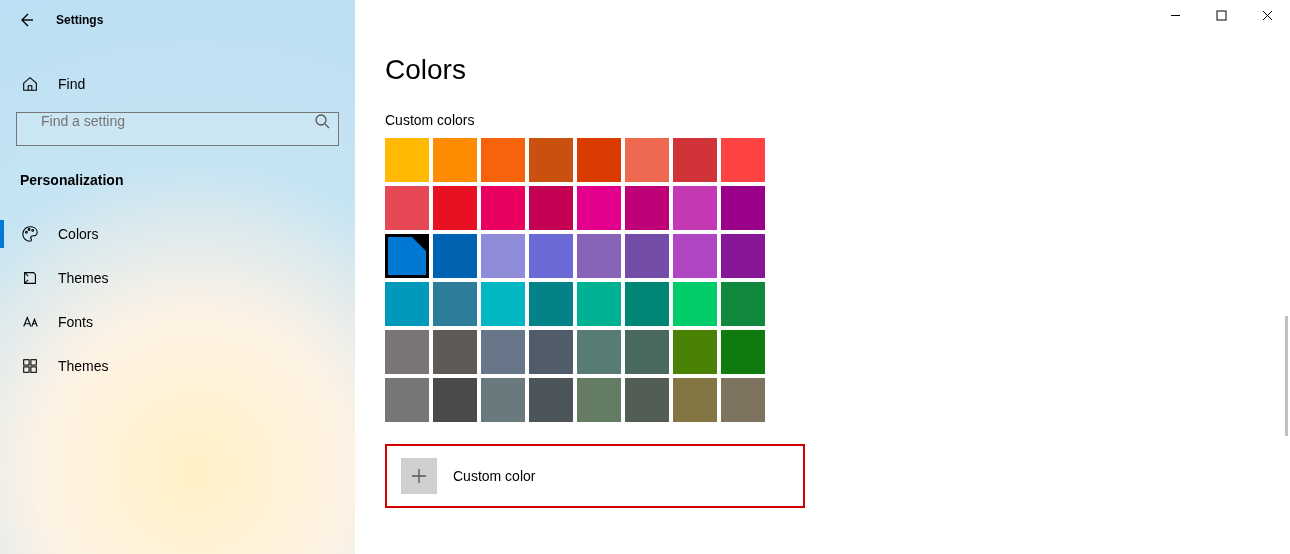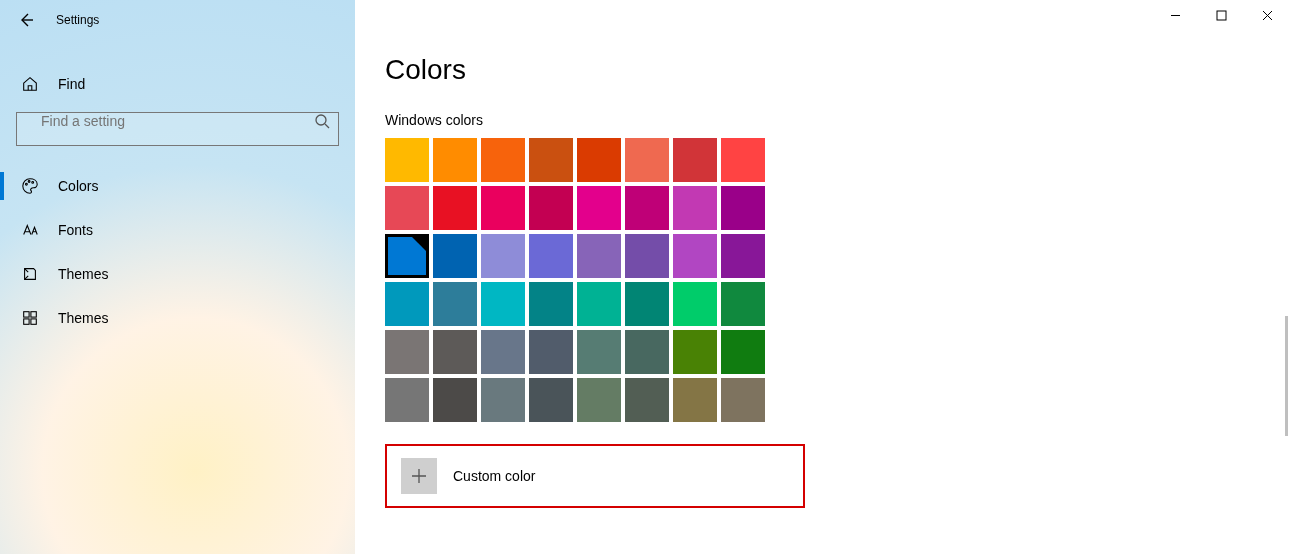--- a/index.html
+++ b/index.html
@@ -21,21 +21,21 @@
   padding-top: 8px;
 }
 .titlebar-left {
   display: flex;
   align-items: center;
   gap: 22px;
   padding: 4px 0 10px 18px;
 }
 .back-arrow { width: 16px; height:16px; display:flex; align-items:center; justify-content:center; }
 .back-arrow svg { width:16px; height:16px; }
-.window-title { font-size: 12px; color:#000; }
+.window-title { font-size: 12px; color:#000;font-weight:bold; }
 .sidebar-inner { padding: 24px 16px 0 16px; }
 .nav-item {
   display: flex;
   align-items: center;
   gap: 18px;
   padding: 12px 4px;
   font-size: 14px;
   cursor: default;
   position: relative;
 }
@@ -138,53 +138,54 @@
     <div class="search-box">
       <input type="text" placeholder="Find a setting" style="">
       <span class="search-icon">
         <svg viewBox="0 0 16 16">
             <circle cx="7" cy="7" r="5"></circle>
             <path d="M11 11 L15 15"></path>
           </svg>
       </span>
     </div>
 
+    <div class="category-label">Personalization</div>
 
 
     <div class="nav-item selected">
       <span class="nav-icon">
         <svg viewBox="0 0 20 20">
             <path d="M10 2 a8 8 0 1 0 0 16 c2 0 2-2 1-3 s0-3 3-3 a4 4 0 0 0 4-4 C18 4 14 2 10 2 Z"></path>
             <circle cx="6" cy="8" r="1"></circle>
             <circle cx="9" cy="5" r="1"></circle>
             <circle cx="13" cy="6" r="1"></circle>
           </svg>
       </span>
       <span>Colors</span>
     </div>
 
 
     <div class="nav-item">
       <span class="nav-icon">
         <svg viewBox="0 0 20 20">
+            <path d="M4 4 H14 L16 6 V16 H4 Z"></path>
+            <path d="M4 4 L8 8 M4 16 L8 12"></path>
+          </svg>
+      </span>
+      <span>Themes</span>
+    </div>
+
+    <div class="nav-item">
+      <span class="nav-icon">
+        <svg viewBox="0 0 20 20">
             <path d="M3 15 L7 5 L11 15 M4.5 12 H9.5"></path>
             <path d="M12 15 L15 7 L18 15 M13 12 H17"></path>
           </svg>
       </span>
       <span>Fonts</span>
-    </div>
-
-    <div class="nav-item">
-      <span class="nav-icon">
-        <svg viewBox="0 0 20 20">
-            <path d="M4 4 H14 L16 6 V16 H4 Z"></path>
-            <path d="M4 4 L8 8 M4 16 L8 12"></path>
-          </svg>
-      </span>
-      <span>Themes</span>
     </div>
 
     <div class="nav-item">
       <span class="nav-icon">
         <svg viewBox="0 0 20 20">
             <rect x="3" y="3" width="6" height="6"></rect>
             <rect x="11" y="3" width="6" height="6"></rect>
             <rect x="3" y="11" width="6" height="6"></rect>
             <rect x="11" y="11" width="6" height="6"></rect>
           </svg>
@@ -207,21 +208,21 @@
         </svg>
       </div>
     <div class="wc-btn">
         <svg viewBox="0 0 11 11">
           <path d="M1 1 L10 10 M10 1 L1 10"></path>
         </svg>
       </div>
   </div>
 
   <h1 class="page-title">Colors</h1>
-  <div class="section-label">Windows colors</div>
+  <div class="section-label">Custom colors</div>
 
   <div class="swatch-grid" id="swatch-grid">
       <div class="swatch" style="background: rgb(255, 185, 0);"></div>
       <div class="swatch" style="background: rgb(255, 140, 0);"></div>
       <div class="swatch" style="background: rgb(247, 99, 12);"></div>
       <div class="swatch" style="background: rgb(202, 80, 16);"></div>
       <div class="swatch" style="background: rgb(218, 59, 1);"></div>
       <div class="swatch" style="background: rgb(239, 105, 80);"></div>
       <div class="swatch" style="background: rgb(209, 52, 56);"></div>
       <div class="swatch" style="background: rgb(255, 67, 67);"></div>

